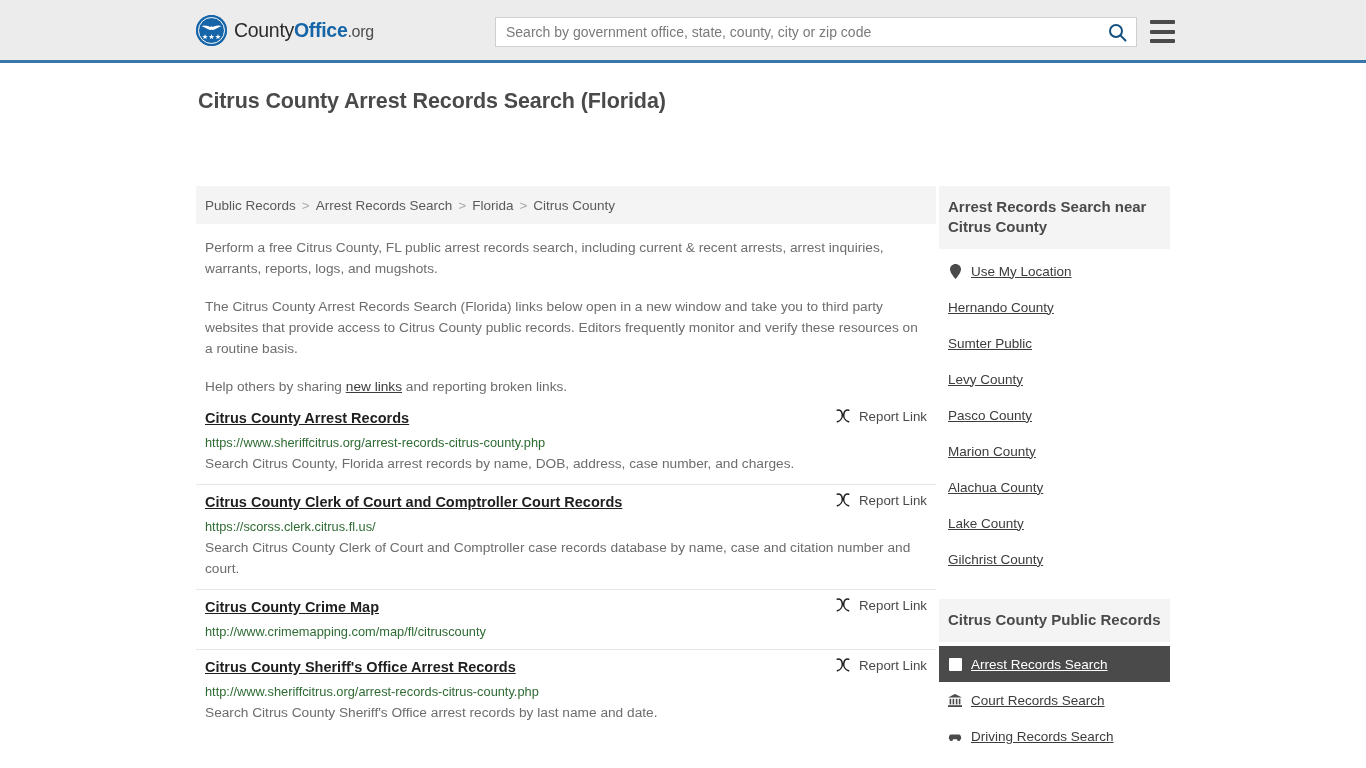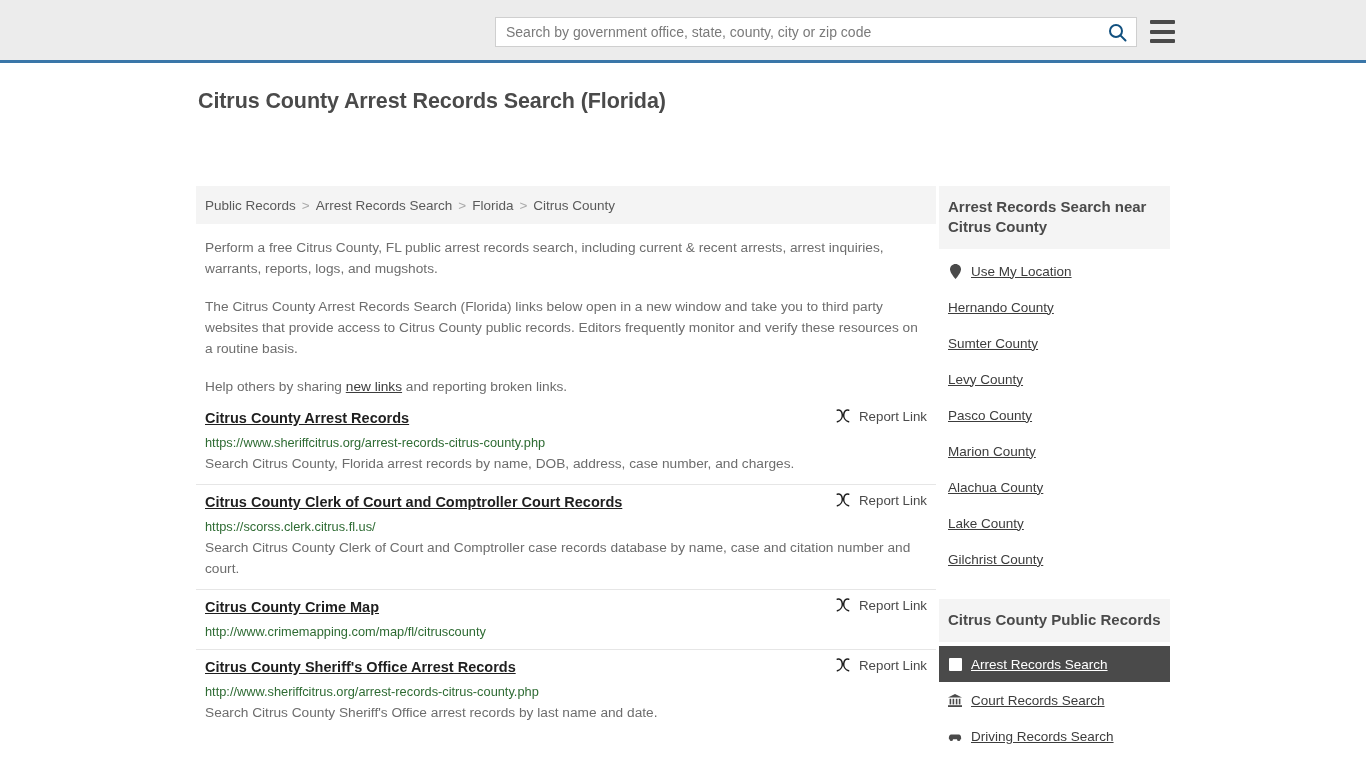--- a/index.html
+++ b/index.html
@@ -232,20 +232,34 @@
     justify-content: center;
     flex: none;
   }
   .sidebar-block-2 { margin-top: 22px; }
 </style>
 </head>
 <body>
 
 <div class="site-header">
 
+  <div class="brand">
+    <div class="brand-seal">
+      <svg width="31" height="31" viewBox="0 0 31 31">
+        <circle cx="15.5" cy="15.5" r="15.5" fill="#1565a8"></circle>
+        <circle cx="15.5" cy="15.5" r="13" fill="none" stroke="#ffffff" stroke-width="1"></circle>
+        <path d="M5.5 11 Q10 9.5 15.5 12.5 Q21 9.5 25.5 11 Q21.5 13 19 14.2 Q16.5 15.4 15.5 14.6 Q14.5 15.4 12 14.2 Q9.5 13 5.5 11 Z" fill="#ffffff"></path>
+        <circle cx="15.5" cy="12.8" r="1.5" fill="#ffffff"></circle>
+        <polygon points="9,19 9.7,21 11.8,21 10.1,22.2 10.8,24.2 9,23 7.2,24.2 7.9,22.2 6.2,21 8.3,21" fill="#ffffff"></polygon>
+        <polygon points="15.5,19 16.2,21 18.3,21 16.6,22.2 17.3,24.2 15.5,23 13.7,24.2 14.4,22.2 12.7,21 14.8,21" fill="#ffffff"></polygon>
+        <polygon points="22,19 22.7,21 24.8,21 23.1,22.2 23.8,24.2 22,23 20.2,24.2 20.9,22.2 19.2,21 21.3,21" fill="#ffffff"></polygon>
+      </svg>
+    </div>
+    <div class="brand-text"><span class="b1">County</span><span class="b2">Office</span><span class="b3">.org</span></div>
+  </div>
 
   <div class="search-wrap">
     <input class="search-input" type="text" placeholder="Search by government office, state, county, city or zip code" style="">
     <button class="search-btn">
       <svg width="19" height="19" viewBox="0 0 19 19">
         <circle cx="8" cy="8" r="6" fill="none" stroke="#11507f" stroke-width="2"></circle>
         <line x1="12.4" y1="12.4" x2="17.5" y2="17.5" stroke="#11507f" stroke-width="2" stroke-linecap="round"></line>
       </svg>
     </button>
   </div>
@@ -352,21 +366,21 @@
             <path d="M5.5 0 C2.5 0 0 2.4 0 5.3 C0 9.2 5.5 15 5.5 15 C5.5 15 11 9.2 11 5.3 C11 2.4 8.5 0 5.5 0 Z" fill="#4a4a4a"></path>
           </svg>
         </span>
         <span class="lbl">Use My Location</span>
       </div>
 
       <div class="panel-item">
         <span class="lbl">Hernando County</span>
       </div>
       <div class="panel-item">
-        <span class="lbl">Sumter County</span>
+        <span class="lbl">Sumter Public</span>
       </div>
       <div class="panel-item">
         <span class="lbl">Levy County</span>
       </div>
       <div class="panel-item">
         <span class="lbl">Pasco County</span>
       </div>
       <div class="panel-item">
         <span class="lbl">Marion County</span>
       </div>

